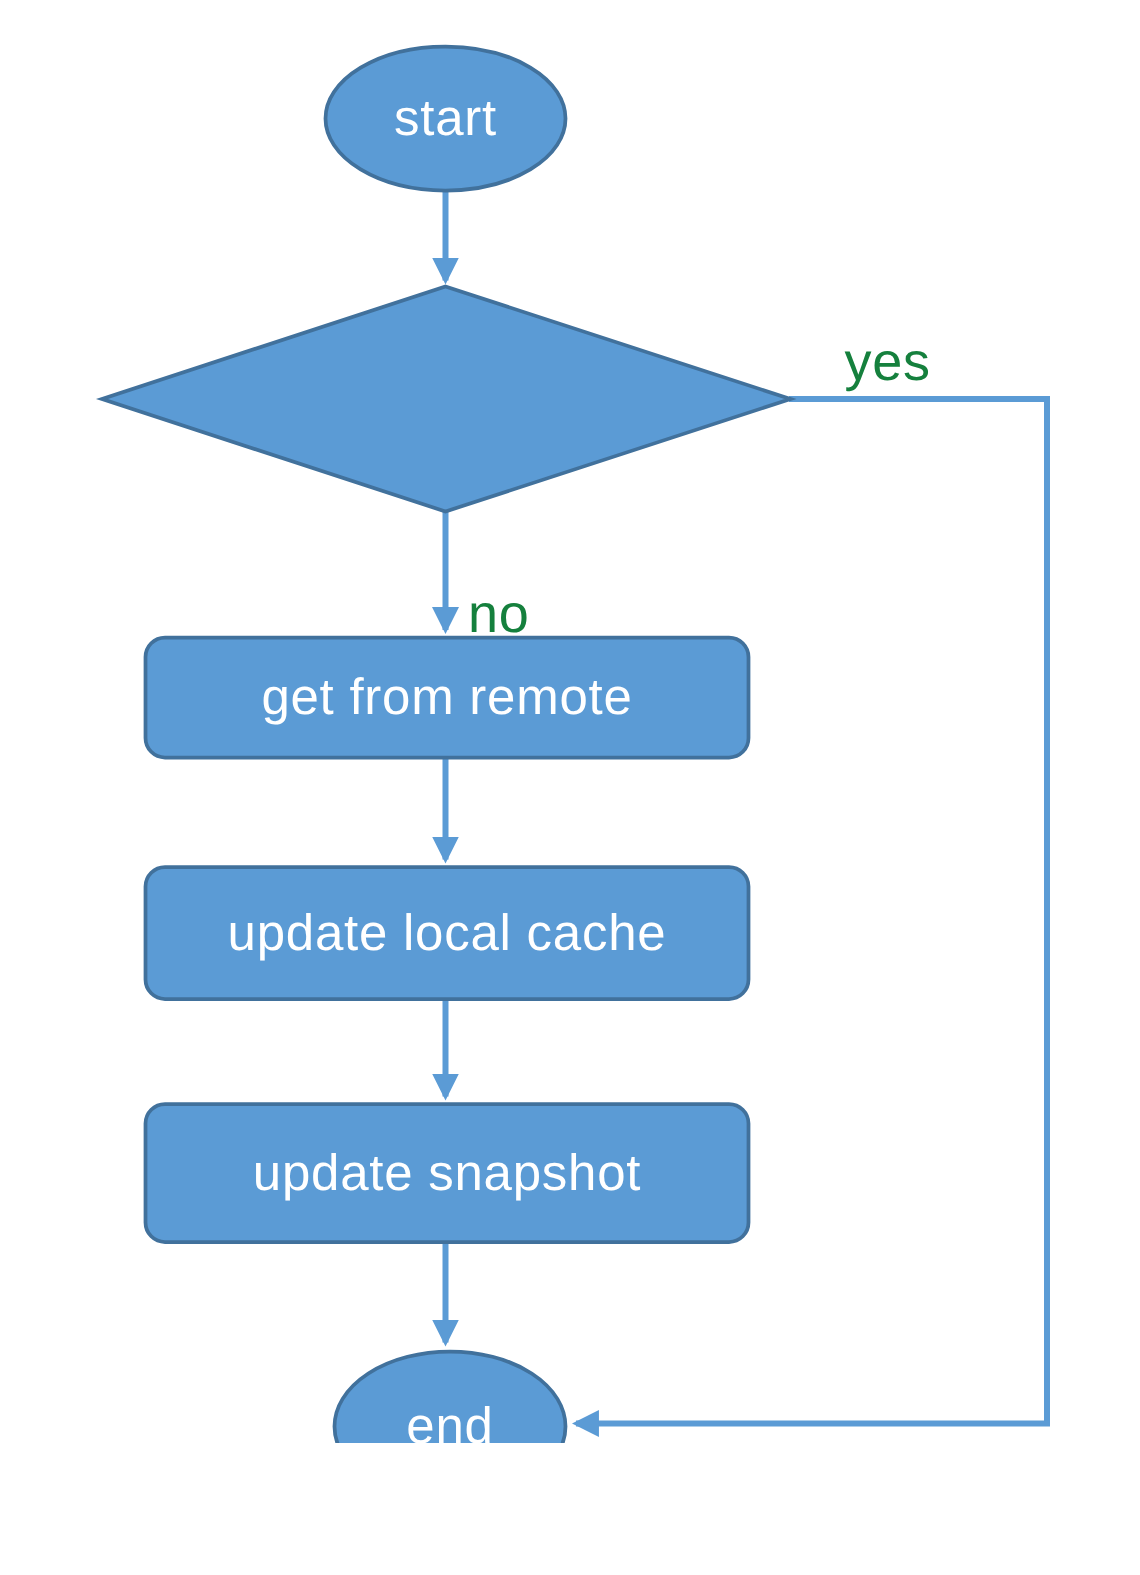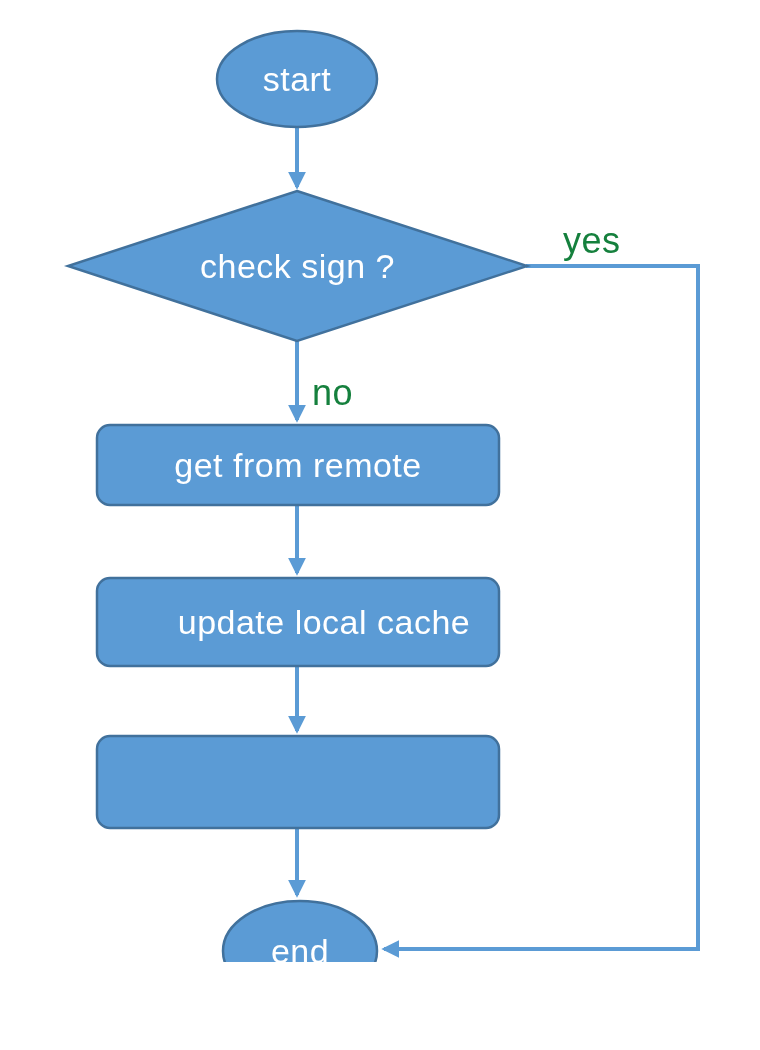--- a/index.html
+++ b/index.html
@@ -73,26 +73,26 @@
 
     <rect x="97" y="578" width="402" height="88" rx="13" ry="13" stroke-width="2.5" fill="#5B9BD5" stroke="#41719C"></rect>
 
     <rect x="97" y="736" width="402" height="92" rx="13" ry="13" stroke-width="2.5" fill="#5B9BD5" stroke="#41719C"></rect>
 
     <ellipse cx="300" cy="951" rx="77" ry="50" stroke-width="2.5" fill="#5B9BD5" stroke="#41719C"></ellipse>
   </svg>
 
   <div class="node-label" style="left:217px; top:31px; width:160px; height:96px;">start</div>
 
-  <div class="node-label" style="left:68px; top:191px; width:459px; height:150px;">check sign ?</div>
 
   <div class="node-label" style="left:97px; top:425px; width:402px; height:80px;">get from remote</div>
 
-  <div class="node-label" style="left:97px; top:578px; width:402px; height:88px;padding-left:26px;">update local cache</div>
+  <div class="node-label" style="left:97px; top:578px; width:402px; height:88px;">update local cache</div>
 
+  <div class="node-label" style="left:97px; top:736px; width:402px; height:92px;">update snapshot</div>
 
   <div class="node-label" style="left:223px; top:901px; width:154px; height:100px;">end</div>
 
   <div class="edge-label" style="left:563px; top:220px;">yes</div>
 
-  <div class="edge-label" style="left:312px; top:372px;">no</div>
+  <div class="edge-label" style="left:312px; top:388px;">no</div>
 
 </div>
 
 </body></html>

